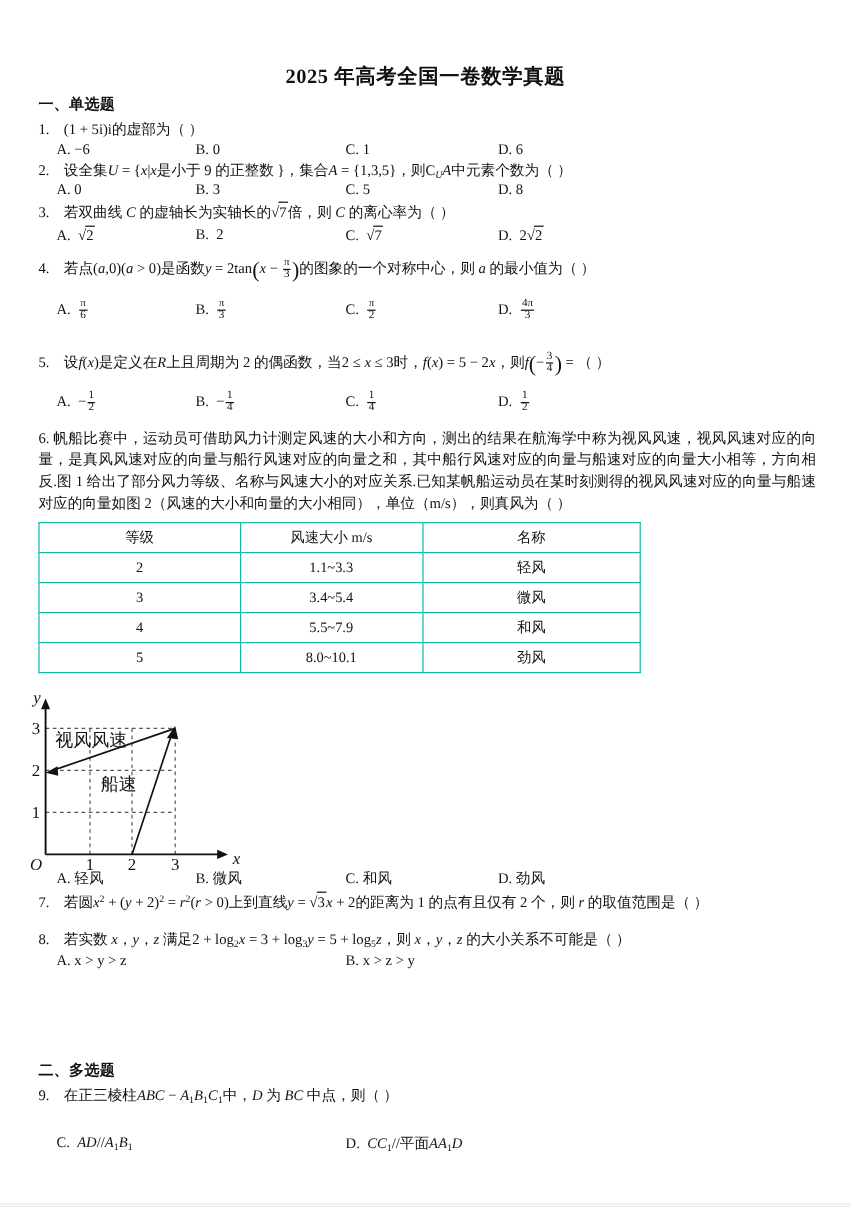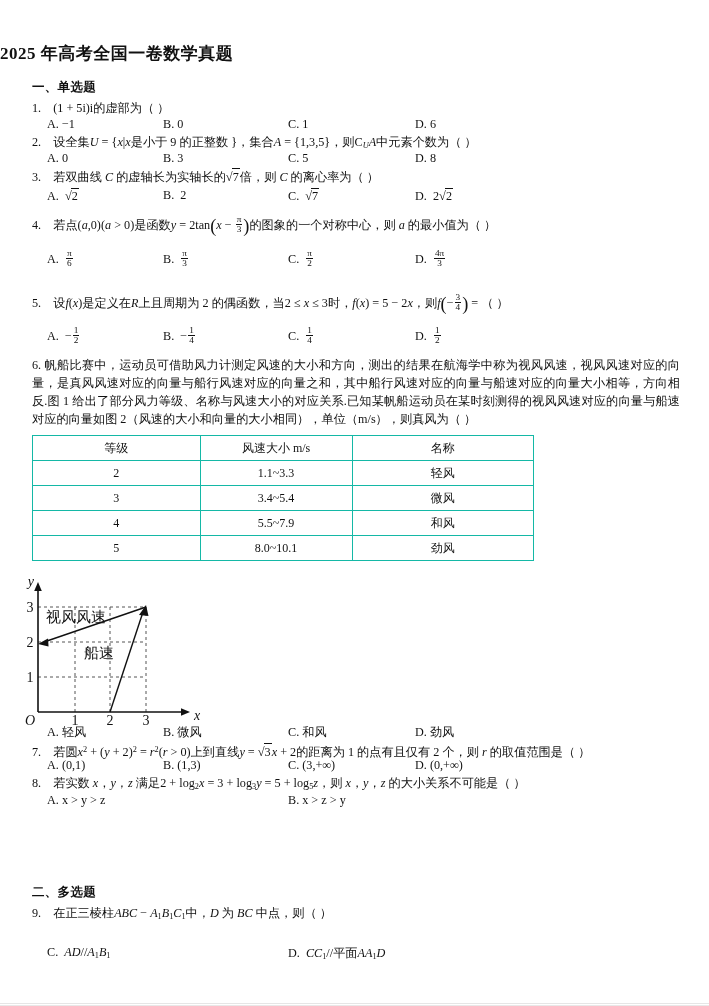--- a/index.html
+++ b/index.html
@@ -19,22 +19,23 @@
   }
   .page {
     position: absolute;
     left: 0; top: 0;
     width: 709px;
     height: 1006px;
   }
   .doc-title {
     position: absolute;
     left: 0;
-    top: 42px;
-    width: 709px;
+    top: 52px;
+    width: 709px;
+    text-align: center;
     font-size: 17px;
     font-weight: bold;
     letter-spacing: 0.5px;
     font-family: "Liberation Serif", "DejaVu Serif", serif;
   }
   .section-head {
     position: absolute;
     left: 32px;
     font-size: 12.5px;
     font-weight: bold;
@@ -131,21 +132,21 @@
 
   <div class="doc-title">2025 年高考全国一卷数学真题</div>
 
   <div class="section-head" style="top:79px;">一、单选题</div>
 
   <div class="q" style="top:100px;">
     <span>1.</span>
     <span style="display:inline-block;width:9px;"></span>(1 + 5i)i<span>的虚部为（   ）</span>
   </div>
   <div class="opts" style="top:117px;">
-    <span class="opt c0">A.  −1</span>
+    <span class="opt c0">A.  −6</span>
     <span class="opt c1">B.  0</span>
     <span class="opt c2">C.  1</span>
     <span class="opt c3">D.  6</span>
   </div>
 
   <div class="q" style="top:134px;">
     <span>2.</span>
     <span style="display:inline-block;width:9px;"></span>设全集<i>U</i> = {<i>x</i>|<i>x</i>是小于 9 的正整数 }，集合<i>A</i> = {1,3,5}，则C<sub><i>U</i></sub><i>A</i>中元素个数为（   ）
   </div>
   <div class="opts" style="top:151px;">
@@ -267,26 +268,20 @@
     <span class="opt c0">A.  轻风</span>
     <span class="opt c1">B.  微风</span>
     <span class="opt c2">C.  和风</span>
     <span class="opt c3">D.  劲风</span>
   </div>
 
   <div class="q" style="top:741px;">
     <span>7.</span>
     <span style="display:inline-block;width:9px;"></span>若圆<i>x</i><sup>2</sup> + (<i>y</i> + 2)<sup>2</sup> = <i>r</i><sup>2</sup>(<i>r</i> &gt; 0)上到直线<i>y</i> = <span class="rad">√</span><span class="sqrt">3</span><i>x</i> + 2的距离为 1 的点有且仅有 2 个，则 <i>r</i> 的取值范围是（   ）
   </div>
-  <div class="opts" style="top:758px;">
-    <span class="opt c0">A.  (0,1)</span>
-    <span class="opt c1">B.  (1,3)</span>
-    <span class="opt c2">C.  (3,+∞)</span>
-    <span class="opt c3">D.  (0,+∞)</span>
-  </div>
 
   <div class="q" style="top:775px;">
     <span>8.</span>
     <span style="display:inline-block;width:9px;"></span>若实数 <i>x</i>，<i>y</i>，<i>z</i> 满足2 + log<sub>2</sub><i>x</i> = 3 + log<sub>3</sub><i>y</i> = 5 + log<sub>5</sub><i>z</i>，则 <i>x</i>，<i>y</i>，<i>z</i> 的大小关系不可能是（   ）
   </div>
   <div class="opts" style="top:793px;">
     <span class="opt h0">A.  x &gt; y &gt; z</span>
     <span class="opt h1">B.  x &gt; z &gt; y</span>
   </div>
 

